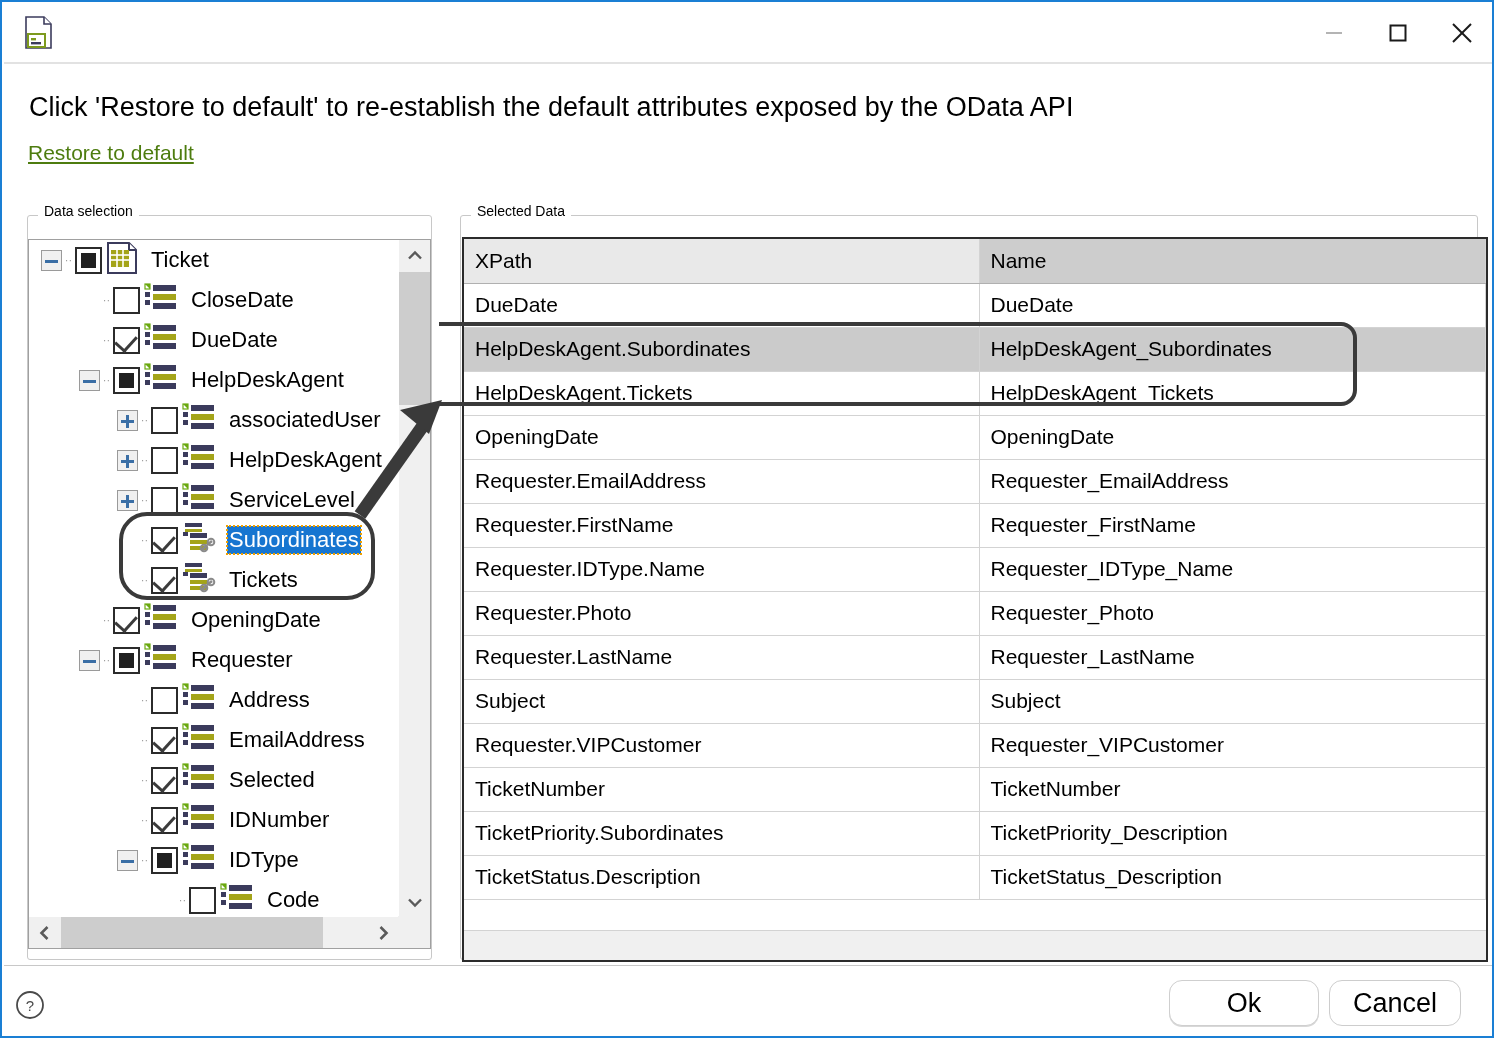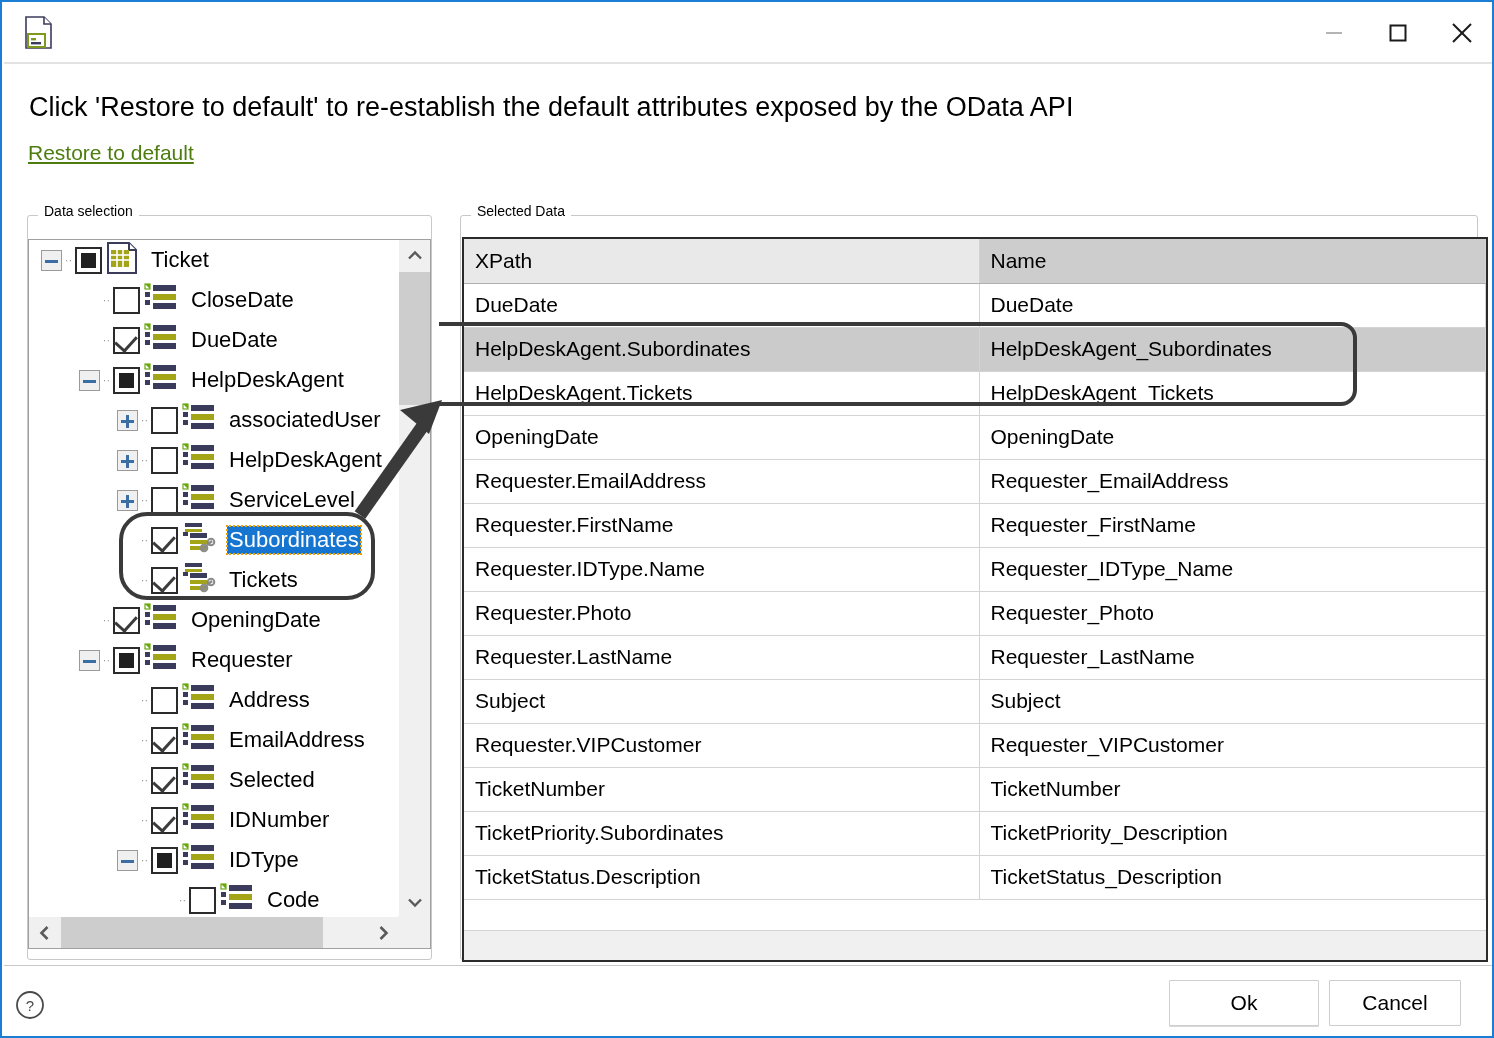--- a/index.html
+++ b/index.html
@@ -258,25 +258,25 @@
   }
   #help-icon {
     position: absolute; left: 13px; top: 988px;
     width: 30px; height: 30px;
   }
   .dlgbtn {
     position: absolute;
     height: 46px;
     border: 1px solid #cdcdcd;
     background: #ffffff;
-    font-size: 21px;
+    font-size: 27px;
     color: #000;
     font-family: "Liberation Sans", sans-serif;
     display: flex; align-items: center; justify-content: center;
-    border-radius: 1px;
+    border-radius: 13px;
     cursor: default;
   }
   #btn-ok     { left: 1167px; top: 978px; width: 150px; border-color:#cfcfcf; box-shadow: 0 1px 0 #d8d8d8; }
   #btn-cancel { left: 1327px; top: 978px; width: 132px; }
 </style>
 </head>
 <body>
 
 <div id="dialog">
 

